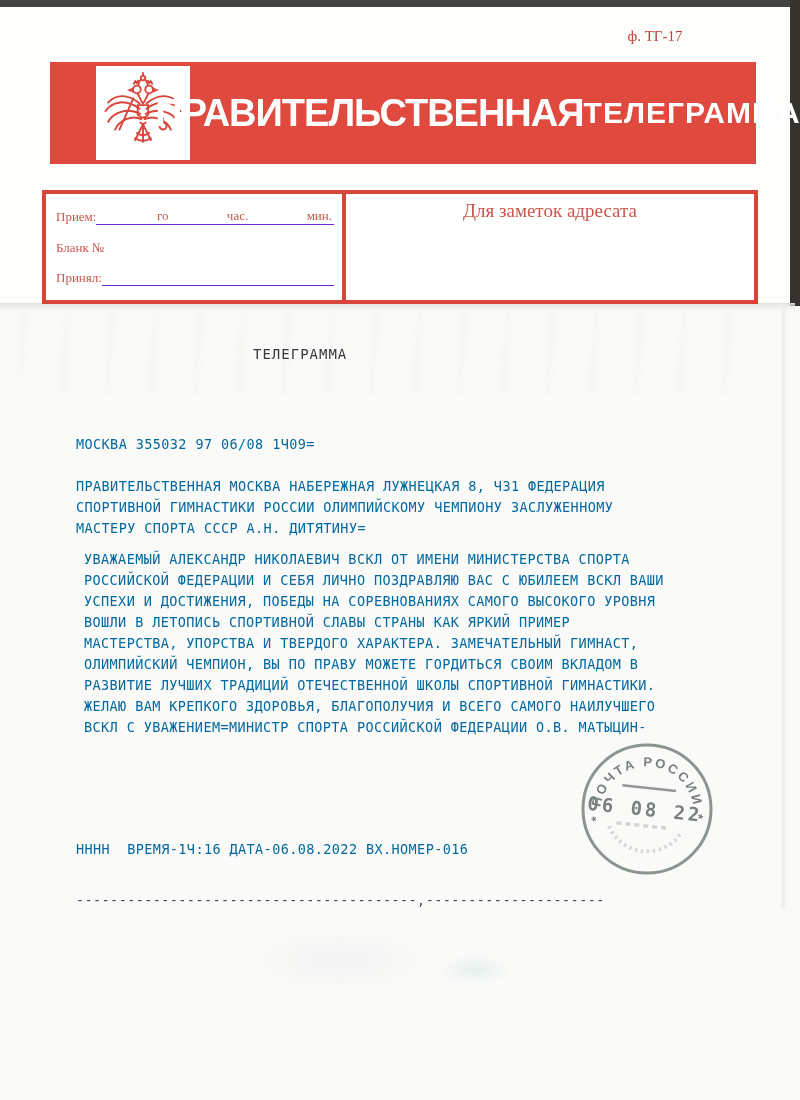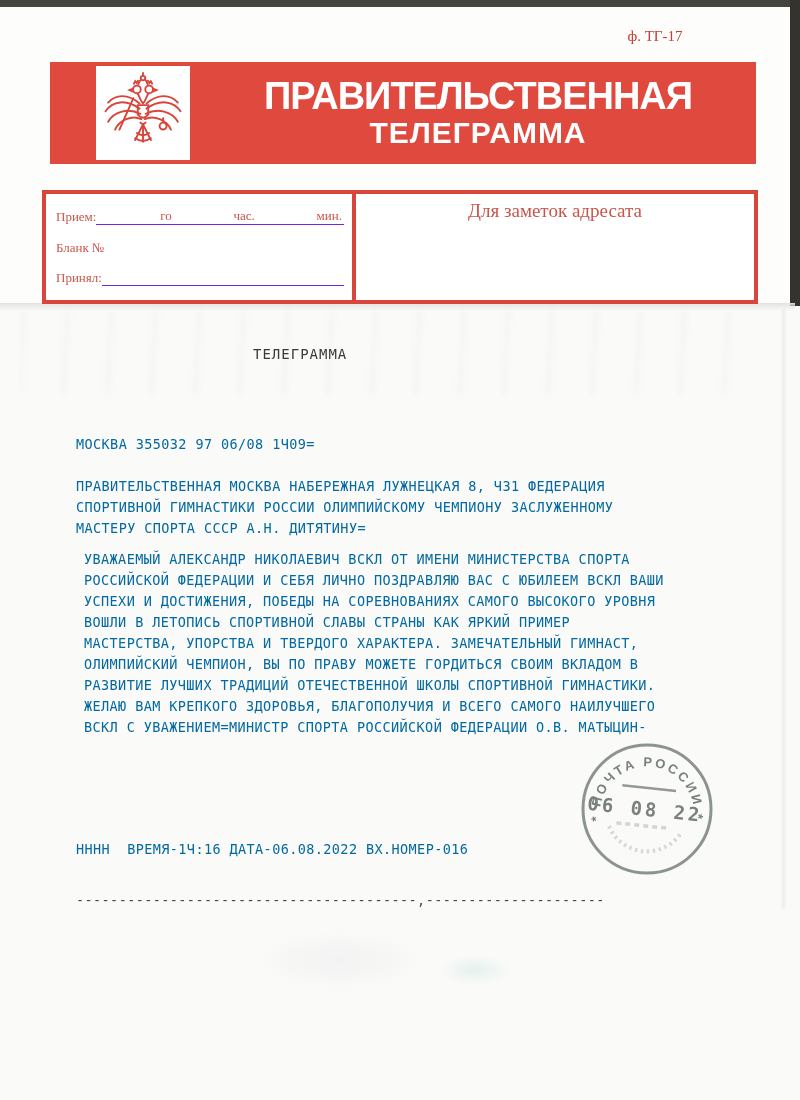--- a/index.html
+++ b/index.html
@@ -19,30 +19,30 @@
   .crumple{left:20px;top:310px;width:740px;height:85px;opacity:.55;filter:blur(2px);
     background:repeating-linear-gradient(93deg,rgba(90,90,95,.05) 0 3px,rgba(0,0,0,0) 10px 44px);}
   .right-shadow{left:782px;top:309px;width:3px;height:600px;background:rgba(0,0,0,.05);filter:blur(1px);}
   
   .form-code{left:555px;top:28px;width:200px;text-align:center;
     font-family:"Liberation Serif",serif;font-size:15px;color:#c0413a;}
   
   .banner{left:50px;top:62px;width:706px;height:102px;background:#e0493e;}
   .eagle-box{left:46px;top:4px;width:94px;height:94px;background:#fff;
     display:flex;align-items:center;justify-content:center;}
-  .banner-titles{left:150px;top:0;width:556px;height:102px;display:flex;flex-direction:column;
+  .banner-titles{left:150px;top:0;width:556px;height:102px;display:flex;flex-direction:row;
     align-items:center;justify-content:center;color:#fff;font-weight:bold;}
   .banner-t1{font-size:38px;letter-spacing:-1px;line-height:40px;}
   .banner-t2{font-size:30px;letter-spacing:1px;line-height:34px;}
   
   .recform{left:42px;top:190px;width:708px;height:106px;background:#d8463b;
     display:flex;padding:4px;gap:4px;box-sizing:content-box;}
   .cell{background:#fff;position:relative;
     font-family:"Liberation Serif",serif;font-size:13px;color:#c9564c;}
-  .cell-left{width:258px;padding-left:48px;}
+  .cell-left{width:296px;}
   .cell-right{flex:1;}
   .frow{position:absolute;left:10px;right:8px;display:flex;align-items:flex-end;}
   .frow .lbl{white-space:nowrap;}
   .fill-line{flex:1;border-bottom:1px solid #6d28d9;display:flex;
     justify-content:space-between;align-items:flex-end;padding:0 2px;}
   .fill-line .sp{flex:1;}
   .notes-title{position:absolute;left:0;right:0;top:6px;text-align:center;font-size:19px;}
   
   .mono{font-family:"DejaVu Sans Mono","Liberation Mono",monospace;color:#0369a1;
     font-size:13.5px;line-height:21px;letter-spacing:.4px;white-space:pre;margin:0;}

